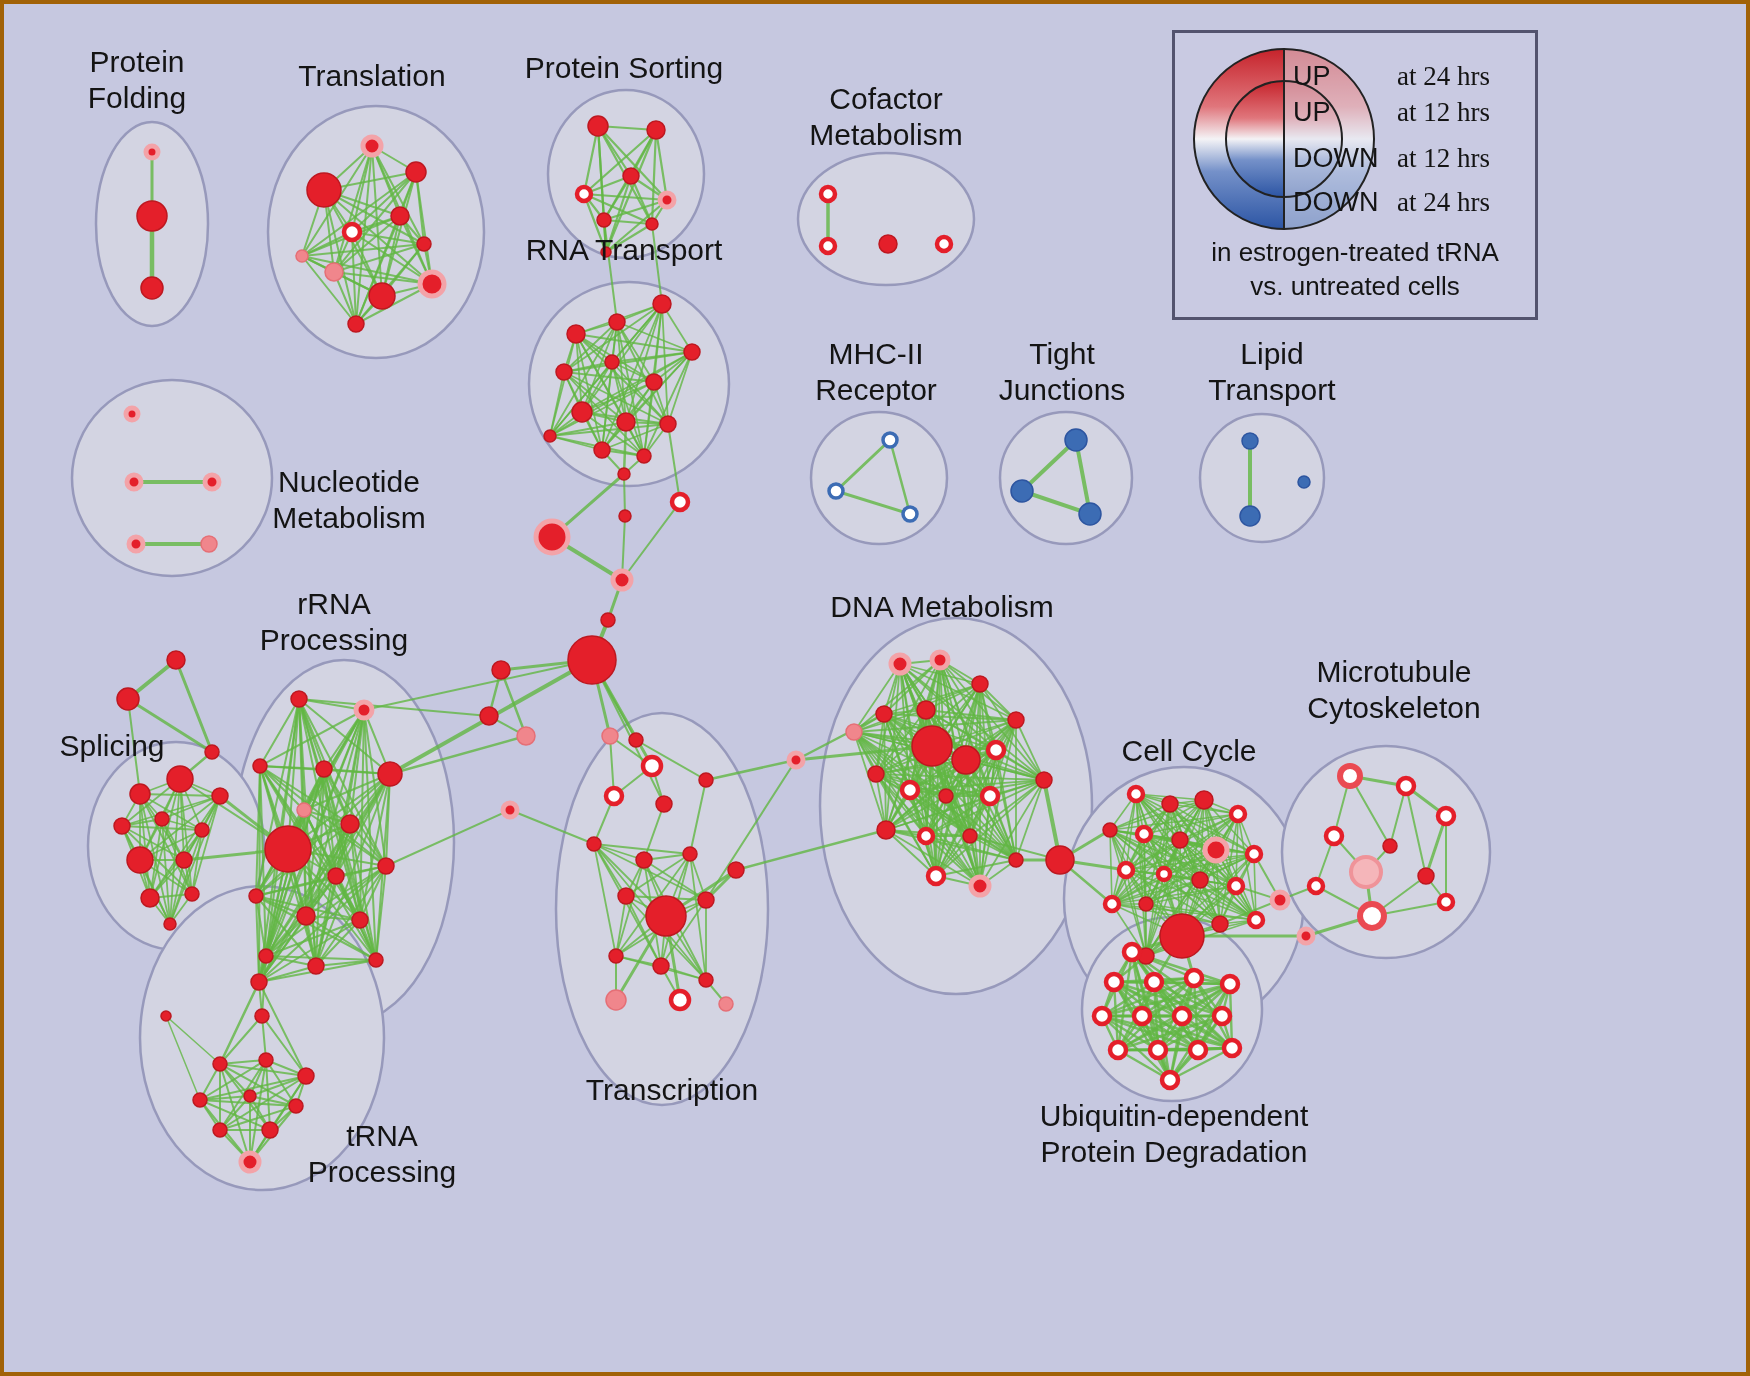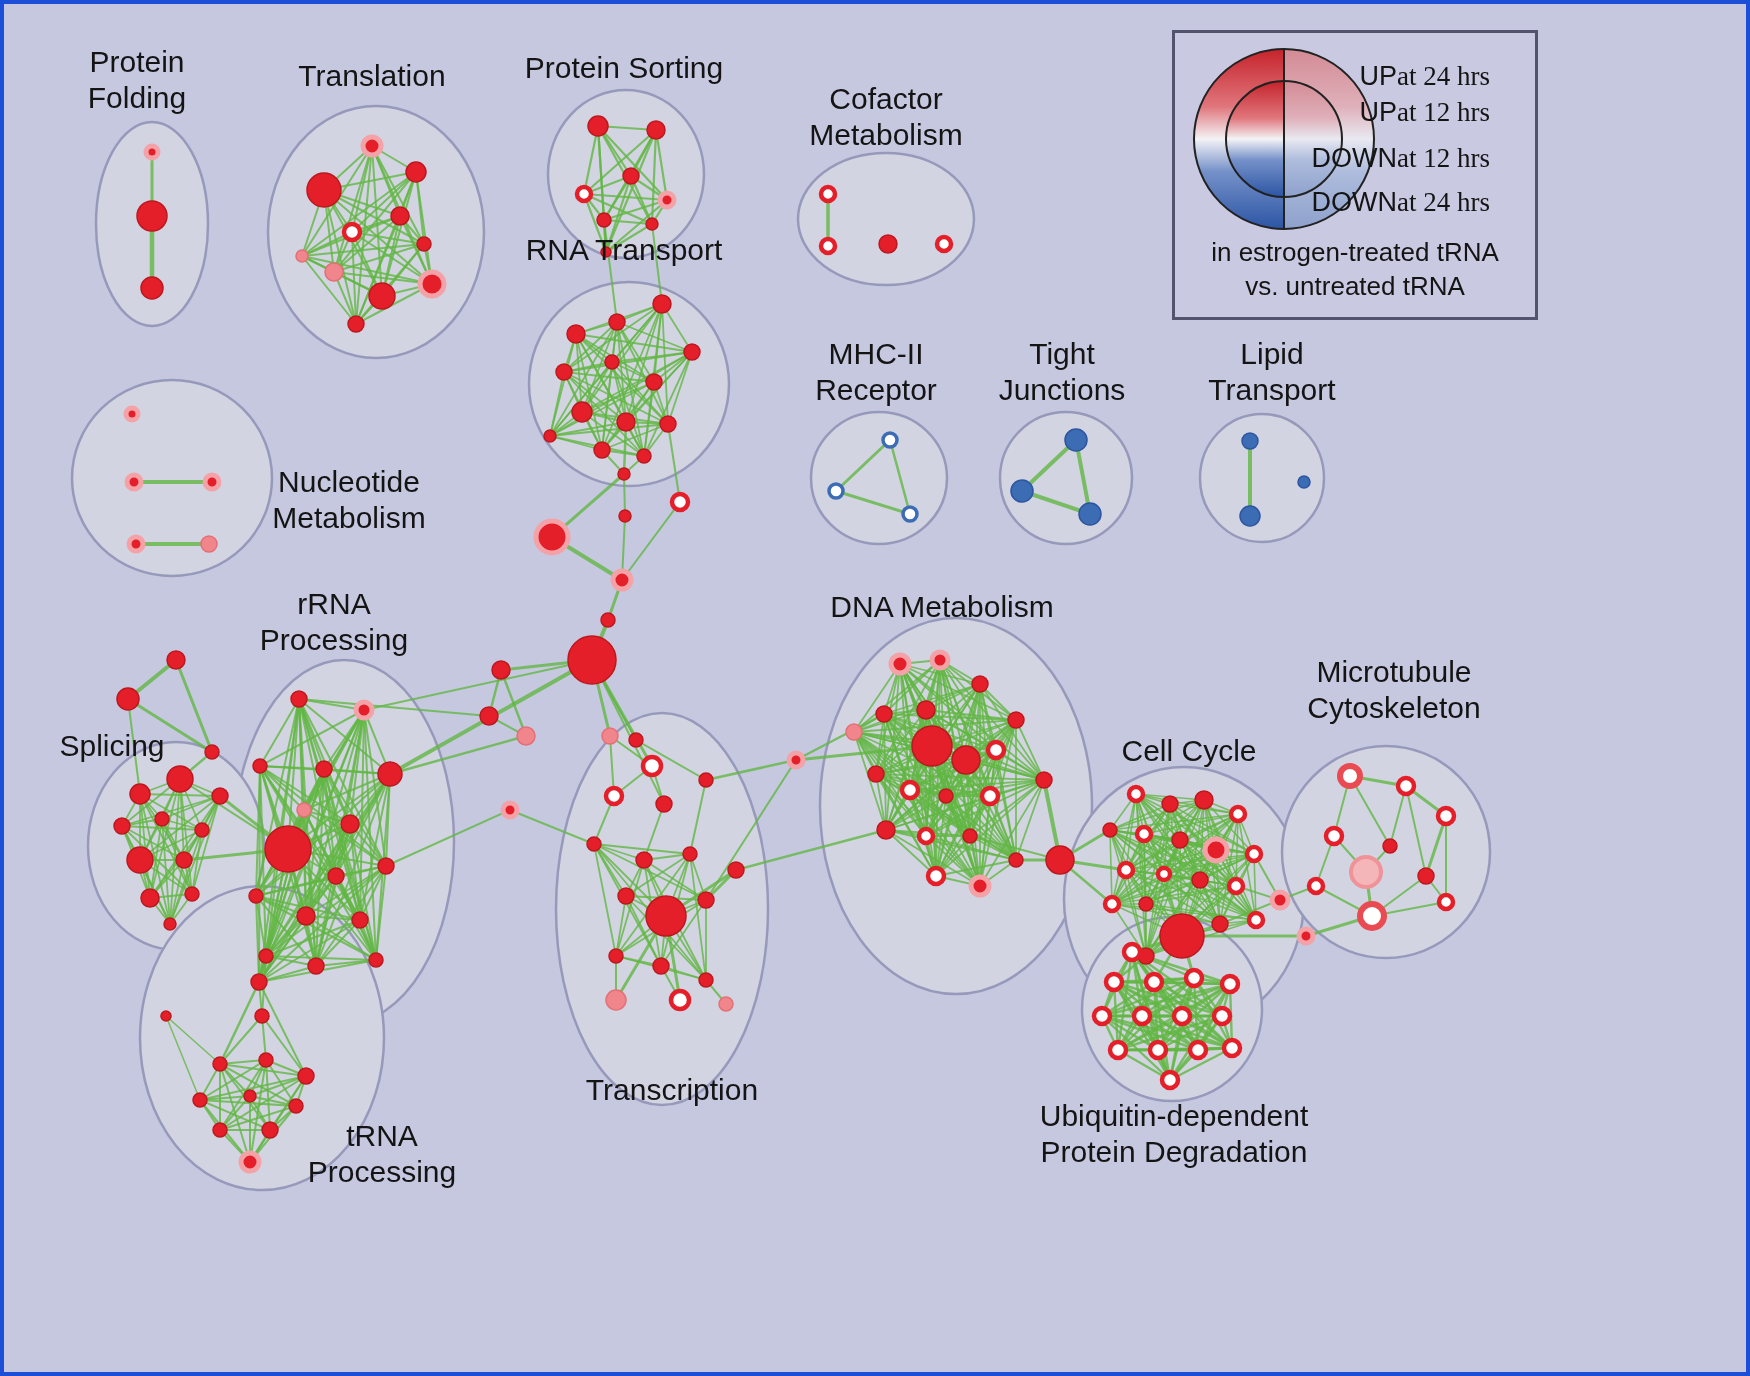--- a/index.html
+++ b/index.html
@@ -1,20 +1,20 @@
 <!DOCTYPE html>
 <html><head>
 <meta charset="utf-8">
 <style>
   html,body{margin:0;padding:0;background:#9a9bb5;}
   #canvas{
     position:relative;
     width:1750px;height:1376px;
     background:#c6c8e0;
-    border:4px solid #1d4ed8;
+    border:4px solid #a16207;
     box-sizing:border-box;
     overflow:hidden;
     font-family:"Liberation Sans", sans-serif;
   }
   #net{position:absolute;left:0;top:0;}
   .cluster-label{
     font-family:"Liberation Sans", sans-serif;
     font-size:30px;
     fill:#141414;
   }
@@ -24,21 +24,21 @@
     width:366px;height:290px;
     border:3px solid #53536e;
     background:#c9cae2;
     box-sizing:border-box;
     z-index:5;
     font-size:27px;
     color:#141414;
   }
   .legend-glyph{position:absolute;left:14px;top:8px;}
   .lg-row{position:absolute;left:118px;white-space:nowrap;line-height:1;}
-  .lg-dir{display:inline-block;width:104px;text-align:right;}
+  .lg-dir{display:inline-block;width:104px;}
   .lg-time{display:inline-block;font-family:Liberation Serif, serif;}
   .lg-cap{position:absolute;left:0;width:100%;text-align:center;font-size:26px;line-height:1;}
 </style>
 </head>
 <body>
 
 <div id="canvas">
 
   <svg id="net" width="1750" height="1376" viewBox="0 0 1750 1376">
       <ellipse cx="148" cy="220" rx="56" ry="102" fill="#d3d4e2" stroke="#9799bb" stroke-width="2.5"></ellipse>
@@ -1297,16 +1297,16 @@
     <div class="lg-row" style="top:66px">
       <span class="lg-dir">UP</span><span class="lg-time">at 12 hrs</span>
     </div>
     <div class="lg-row" style="top:112px">
       <span class="lg-dir">DOWN</span><span class="lg-time">at 12 hrs</span>
     </div>
     <div class="lg-row" style="top:156px">
       <span class="lg-dir">DOWN</span><span class="lg-time">at 24 hrs</span>
     </div>
     <div class="lg-cap" style="top:206px">in estrogen-treated tRNA</div>
-    <div class="lg-cap" style="top:240px">vs. untreated tRNA</div>
+    <div class="lg-cap" style="top:240px">vs. untreated cells</div>
   </div>
 
 </div>
 
 </body></html>

